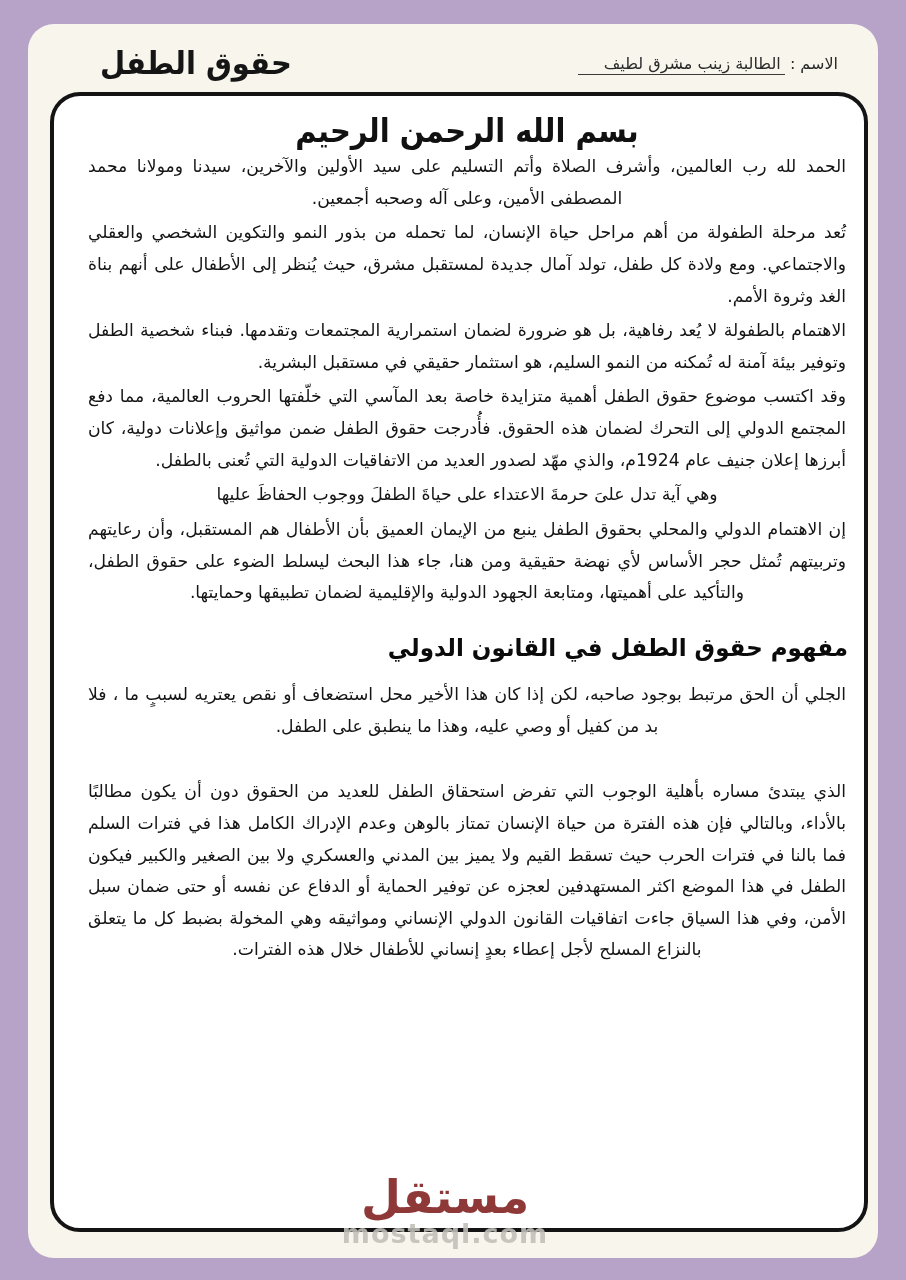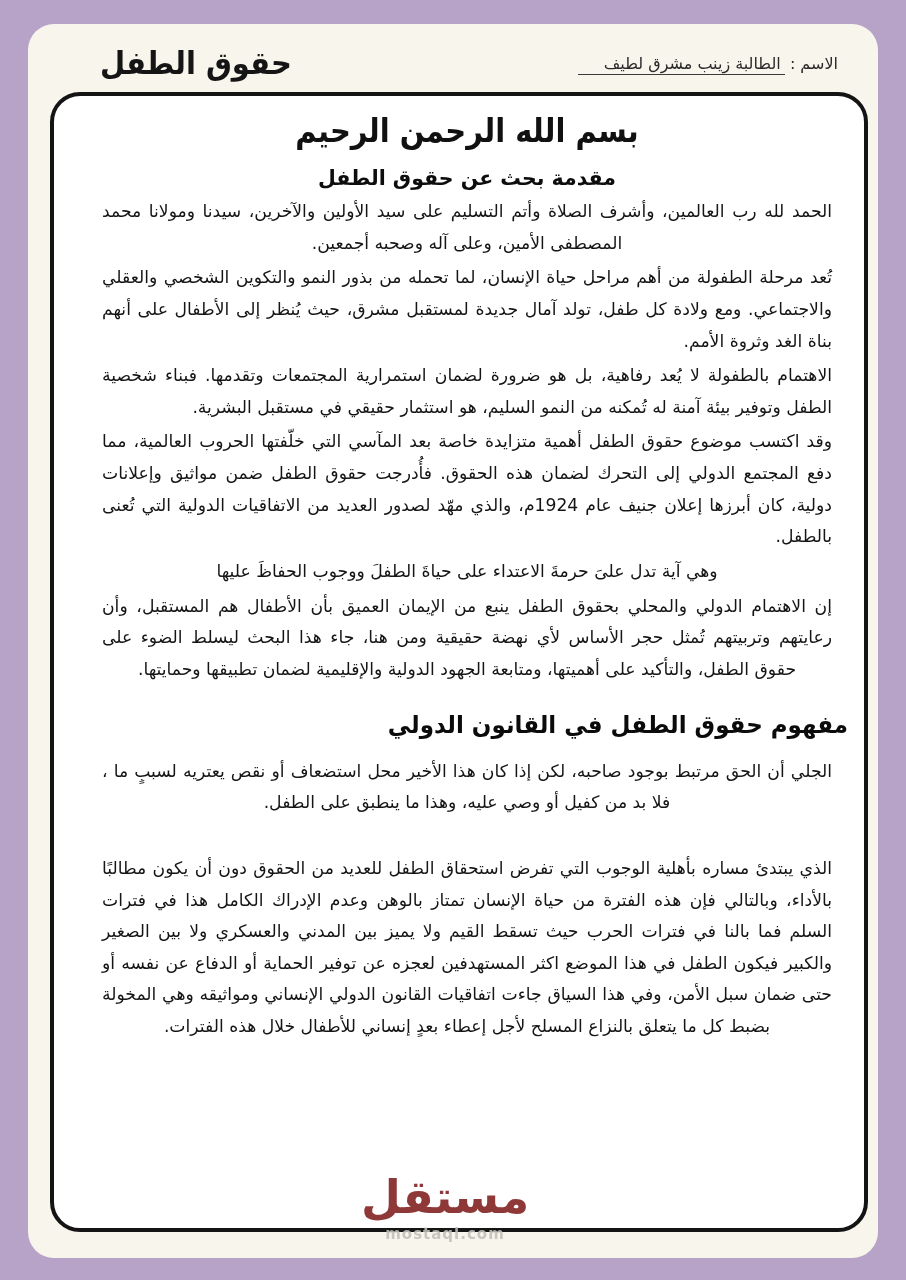--- a/index.html
+++ b/index.html
@@ -70,21 +70,21 @@
     font-weight: 700;
     color: #0d0d0d;
     margin-top: 18px;
     margin-bottom: 6px;
   }
   .doc-body p {
     font-size: 17.2px;
     line-height: 1.84;
     color: #151515;
     text-align: justify;
-    margin: 3px 16px;
+    margin: 3px 2px;
   }
   .doc-body p.center-last { text-align-last: center; }
   .amma { font-weight: 700; text-align: right !important; }
   .verse { font-weight: 700; font-size: 17.6px; }
   .verse-note {
     text-align: center !important;
     text-align-last: center;
   }
   .section-heading {
     font-size: 23px;
@@ -106,21 +106,21 @@
     opacity: 0.88;
     pointer-events: none;
   }
   .watermark .wm-ar {
     font-size: 46px;
     font-weight: 700;
     color: #7f1d1d;
     line-height: 50px;
   }
   .watermark .wm-domain {
-    font-size: 15px;
+    font-size: 27px;
     font-weight: 700;
     color: #c2bfb8;
     letter-spacing: 1px;
     line-height: 24px;
     direction: ltr;
   }
 </style>
 </head>
 <body>
 
@@ -129,21 +129,20 @@
   <div class="header-row">
     <div class="name-line">
       <span class="label">الاسم :</span>
       <span class="value">الطالبة زينب مشرق لطيف</span>
     </div>
     <div class="logo-title">حقوق الطفل</div>
   </div>
 
   <div class="content-box">
     <div class="bismillah">بسم الله الرحمن الرحيم</div>
-    <h1 class="doc-title">مقدمة بحث عن حقوق الطفل</h1>
 
     <div class="doc-body">
       <p class="center-last">الحمد لله رب العالمين، وأشرف الصلاة وأتم التسليم على سيد الأولين والآخرين، سيدنا ومولانا محمد المصطفى الأمين، وعلى آله وصحبه أجمعين.</p>
       <p>تُعد مرحلة الطفولة من أهم مراحل حياة الإنسان، لما تحمله من بذور النمو والتكوين الشخصي والعقلي والاجتماعي. ومع ولادة كل طفل، تولد آمال جديدة لمستقبل مشرق، حيث يُنظر إلى الأطفال على أنهم بناة الغد وثروة الأمم.</p>
       <p>الاهتمام بالطفولة لا يُعد رفاهية، بل هو ضرورة لضمان استمرارية المجتمعات وتقدمها. فبناء شخصية الطفل وتوفير بيئة آمنة له تُمكنه من النمو السليم، هو استثمار حقيقي في مستقبل البشرية.</p>
       <p>وقد اكتسب موضوع حقوق الطفل أهمية متزايدة خاصة بعد المآسي التي خلّفتها الحروب العالمية، مما دفع المجتمع الدولي إلى التحرك لضمان هذه الحقوق. فأُدرجت حقوق الطفل ضمن مواثيق وإعلانات دولية، كان أبرزها إعلان جنيف عام 1924م، والذي مهّد لصدور العديد من الاتفاقيات الدولية التي تُعنى بالطفل.</p>
       <p class="verse-note">وهي آية تدل علىَ حرمةَ الاعتداء على حياةَ الطفلَ ووجوب الحفاظَ عليها</p>
       <p class="center-last">إن الاهتمام الدولي والمحلي بحقوق الطفل ينبع من الإيمان العميق بأن الأطفال هم المستقبل، وأن رعايتهم وتربيتهم تُمثل حجر الأساس لأي نهضة حقيقية ومن هنا، جاء هذا البحث ليسلط الضوء على حقوق الطفل، والتأكيد على أهميتها، ومتابعة الجهود الدولية والإقليمية لضمان تطبيقها وحمايتها.</p>
 
       <h2 class="section-heading">مفهوم حقوق الطفل في القانون الدولي</h2>

